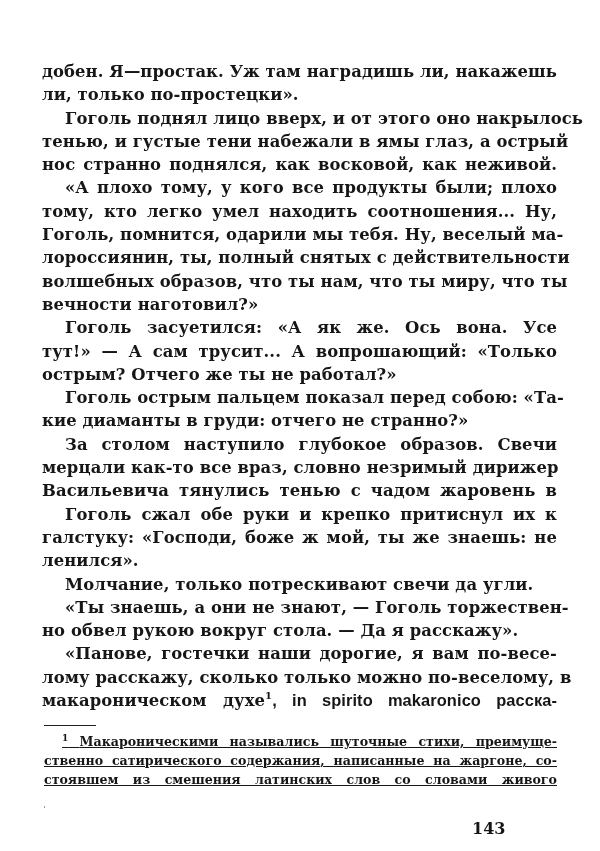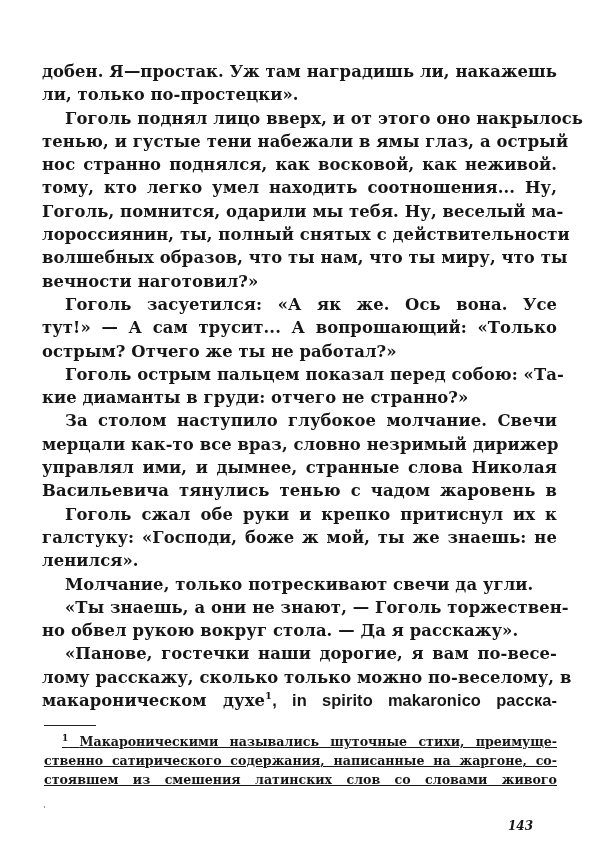--- a/index.html
+++ b/index.html
@@ -82,24 +82,23 @@
     .footnotes .line {
       white-space: nowrap;
     }
     .footnotes sup {
       font-size: 9px;
       vertical-align: 5px;
       line-height: 0;
     }
     .page-number {
       position: absolute;
-      left: 508px;
+      left: 472px;
       top: 793px;
-      font-size: 12px;
-      font-style: italic;
+      font-size: 16px;
       font-weight: bold;
       font-family: "DejaVu Serif", "Liberation Serif", serif;
     }
     .stray-mark {
       position: absolute;
       left: 44px;
       top: 780px;
       width: 1px;
       height: 2px;
       background: #999;
@@ -117,42 +116,42 @@
       <span class="line short">ли, только по-простецки».</span>
     </p>
 
     <p class="para">
       <span class="line indent">Гоголь поднял лицо вверх, и от этого оно накрылось</span>
       <span class="line">тенью, и густые тени набежали в ямы глаз, а острый</span>
       <span class="line">нос странно поднялся, как восковой, как неживой.</span>
     </p>
 
     <p class="para">
+      <span class="line indent">«А плохо тому, у кого все продукты были; плохо</span>
       <span class="line">тому, кто легко умел находить соотношения... Ну,</span>
       <span class="line">Гоголь, помнится, одарили мы тебя. Ну, веселый ма-</span>
       <span class="line">лороссиянин, ты, полный снятых с действительности</span>
       <span class="line">волшебных образов, что ты нам, что ты миру, что ты</span>
       <span class="line short">вечности наготовил?»</span>
     </p>
 
     <p class="para">
       <span class="line indent">Гоголь засуетился: «А як же. Ось вона. Усе</span>
       <span class="line">тут!» — А сам трусит... А вопрошающий: «Только</span>
       <span class="line short">острым? Отчего же ты не работал?»</span>
     </p>
 
     <p class="para">
       <span class="line indent">Гоголь острым пальцем показал перед собою: «Та-</span>
       <span class="line short">кие диаманты в груди: отчего не странно?»</span>
     </p>
 
     <p class="para">
-      <span class="line indent">За столом наступило глубокое молчание. Свечи</span>
+      <span class="line indent">За столом наступило глубокое образов. Свечи</span>
       <span class="line">мерцали как-то все враз, словно незримый дирижер</span>
-      <span class="line">управлял ими, и дымнее, странные слова Николая</span>
       <span class="line">Васильевича тянулись тенью с чадом жаровень в</span>
     </p>
 
     <p class="para">
       <span class="line indent">Гоголь сжал обе руки и крепко притиснул их к</span>
       <span class="line">галстуку: «Господи, боже ж мой, ты же знаешь: не</span>
       <span class="line short">ленился».</span>
     </p>
 
     <p class="para">

